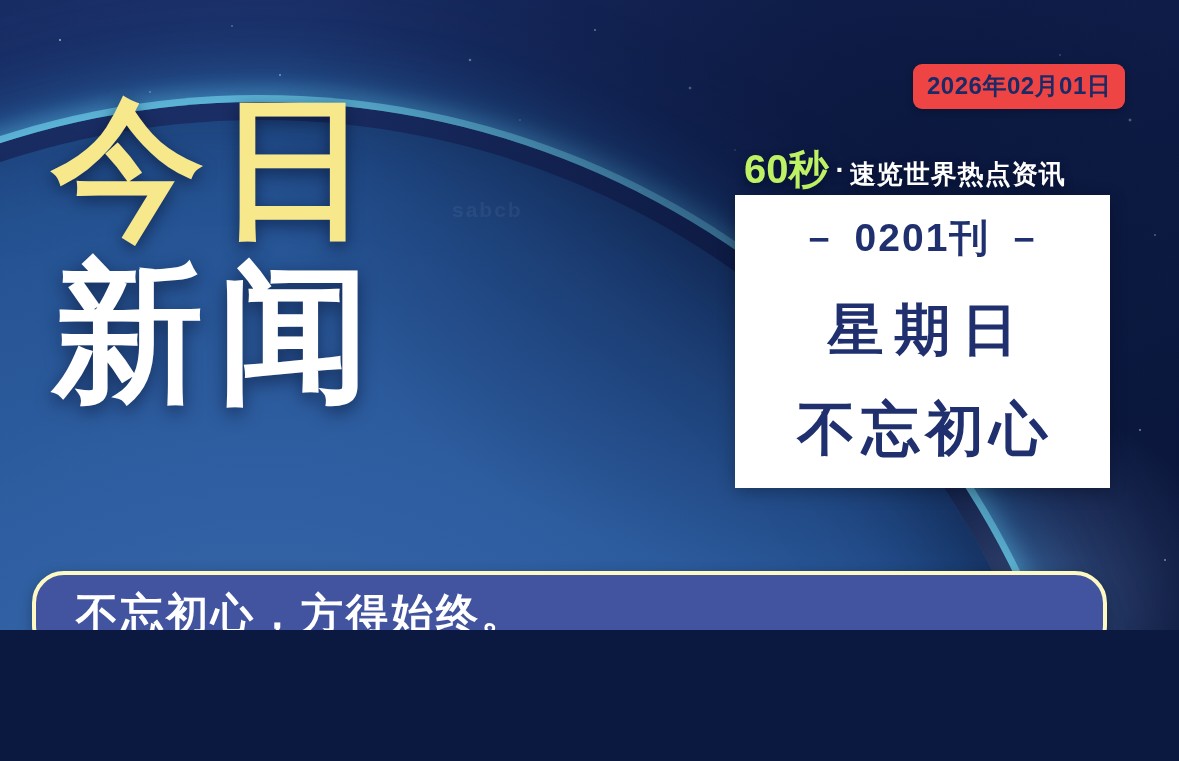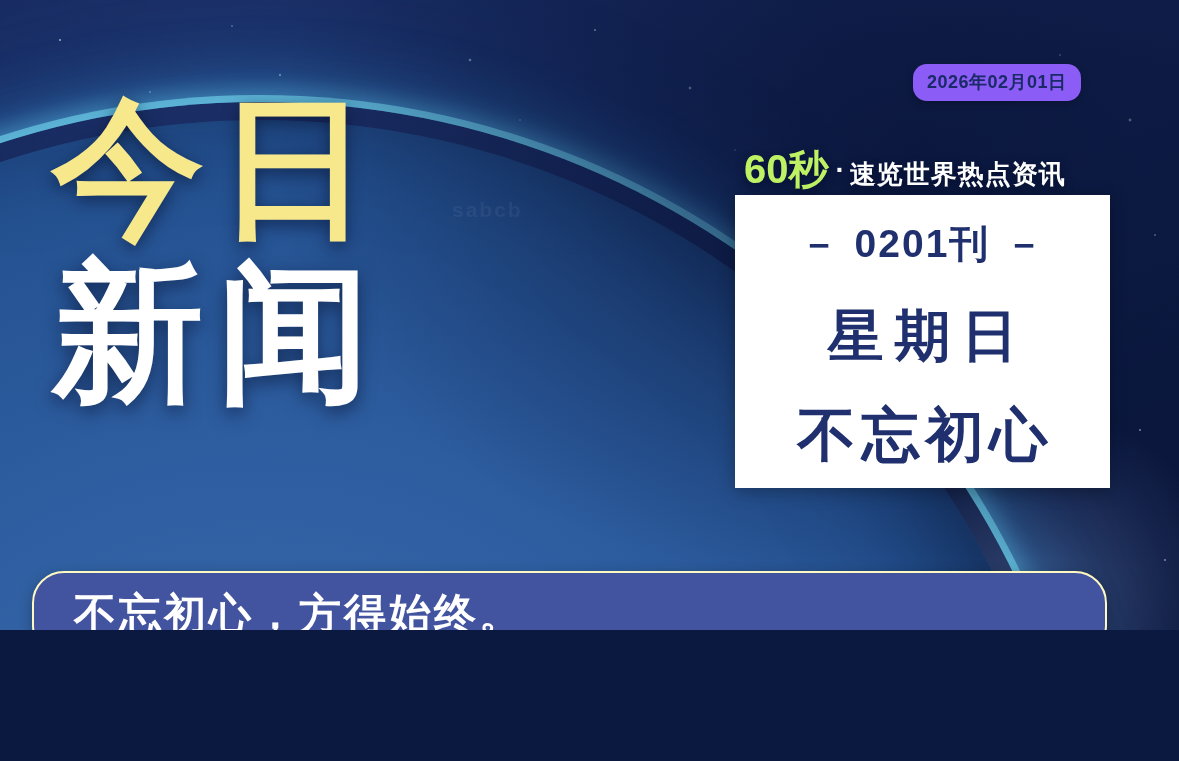--- a/index.html
+++ b/index.html
@@ -148,23 +148,23 @@
   .title-xinwen{
     font-size:152px;font-weight:900;color:#ffffff;
     letter-spacing:14px;margin-top:18px;
     text-shadow:0 6px 18px rgba(8,18,50,.60);
     white-space:nowrap;
   }
 
   
   .date-pill{
     position:absolute;left:913px;top:64px;
-    background:#8b5cf6;color:#1a2a66;
-    font-size:18px;font-weight:700;letter-spacing:.5px;
-    padding:6px 14px 7px;border-radius:14px;
+    background:#ef4444;color:#1a2a66;
+    font-size:24px;font-weight:700;letter-spacing:.5px;
+    padding:6px 14px 7px;border-radius:9px;
     box-shadow:0 2px 7px rgba(0,0,0,.25);
     white-space:nowrap;
   }
 
   
   .tagline{
     position:absolute;left:744px;top:142px;
     white-space:nowrap;
     text-shadow:0 3px 9px rgba(4,10,36,.6);
   }
@@ -181,40 +181,40 @@
   
   .info-card{
     position:absolute;left:735px;top:195px;width:375px;height:293px;
     background:#ffffff;
     box-shadow:0 4px 16px rgba(0,0,0,.28);
     display:flex;flex-direction:column;align-items:center;
     justify-content:flex-start;
     color:#20306f;
   }
   .issue{
-    margin-top:22px;
+    margin-top:16px;
     font-size:39px;font-weight:800;letter-spacing:2px;white-space:nowrap;
   }
   .issue .dash{display:inline-block;margin:0 14px;font-weight:700;}
   .weekday{
     margin-top:28px;
     font-size:56px;font-weight:900;letter-spacing:11px;
     padding-left:11px;white-space:nowrap;
   }
   .lunar{
     margin-top:22px;
     font-size:58px;font-weight:900;letter-spacing:6px;
     padding-left:6px;white-space:nowrap;
   }
 
   
   .quote-bar{
     position:absolute;left:32px;top:571px;width:1075px;height:86px;
     background:#42539f;
-    border:2px solid #fef9c3;border-radius:32px;
+    border:4px solid #fef9c3;border-radius:32px;
     box-sizing:border-box;
     display:flex;align-items:center;
     box-shadow:0 4px 14px rgba(0,0,0,.30);
   }
   .quote-text{
     margin-left:40px;
     font-size:42px;font-weight:800;color:#ffffff;letter-spacing:3px;
     white-space:nowrap;
   }
 </style>

